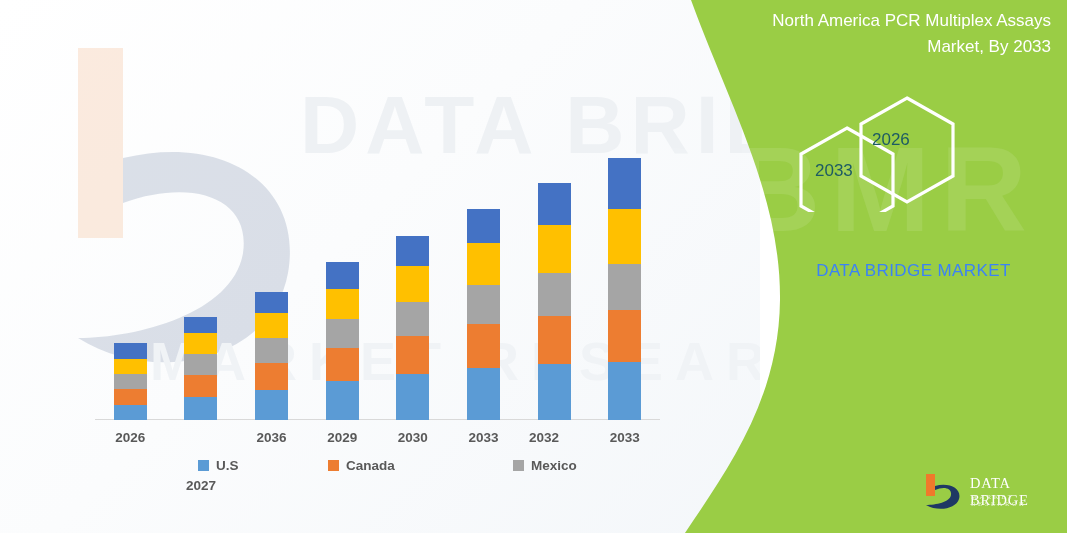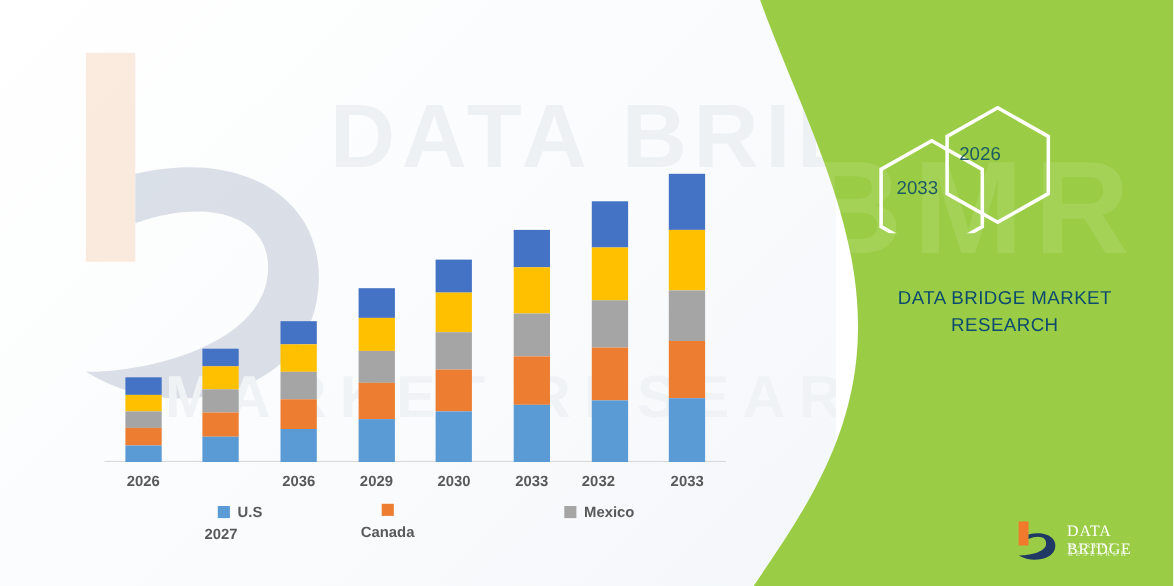--- a/index.html
+++ b/index.html
@@ -166,21 +166,21 @@
   .hex-2026 { left: 205px; top: 130px; }
   .hex-2033 { left: 148px; top: 161px; }
 
   .brand-lines {
     position: absolute;
     left: 760px; top: 258px;
     width: 307px;
     text-align: center;
     font-size: 17px;
     line-height: 25px;
-    color: #0c4a6e;
+    color: #3b82f6;
     letter-spacing: .4px;
   }
 
   .logo-block {
     position: absolute;
     left: 918px; top: 472px;
     width: 140px; height: 42px;
   }
   .logo-name {
     position: absolute;
@@ -295,53 +295,53 @@
         <div class="xlabel" style="left: 358.438px;">2033</div>
         <div class="xlabel" style="left: 419px;">2032</div>
         <div class="xlabel" style="left: 499.688px;">2033</div>
       </div>
 
     <div class="legend" id="legend">
         <div class="legend-item" style="left: 103px;">
           <span class="swatch" style="background: rgb(91, 155, 213);"></span>
           <span>U.S</span>
         </div>
-        <div class="legend-item" style="left: 233px; flex-direction: column;">
+        <div class="legend-item" style="left: 233px;">
           <span class="swatch" style="background: rgb(237, 125, 49);"></span>
           <span>Canada</span>
         </div>
         <div class="legend-item" style="left: 418px;">
           <span class="swatch" style="background: rgb(165, 165, 165);"></span>
           <span>Mexico</span>
         </div>
       </div>
 
     <div class="footer">
     </div>
   </div>
 
   <div class="right-pane">
     <svg class="green-shape" viewBox="0 0 400 533" preserveAspectRatio="none">
       <path d="M24 0 L400 0 L400 533 L18 533 C60 470, 112 400, 113 300 C114 196, 62 104, 24 0 Z" fill="#9ACD45"></path>
     </svg>
 
     <div class="panel-wm">DBMR</div>
 
+    <div class="panel-title">North America PCR Multiplex Assays Market, By 2033</div>
 
     <svg class="hexwrap" viewBox="0 0 260 120">
       <polygon points="120,6 166,32 166,84 120,110 74,84 74,32" fill="none" stroke="#ffffff" stroke-width="3.2"></polygon>
       <polygon points="60,36 106,62 106,114 60,140 14,114 14,62" fill="none" stroke="#ffffff" stroke-width="3.2"></polygon>
     </svg>
     <div class="hex-label hex-2026">2026</div>
     <div class="hex-label hex-2033">2033</div>
   </div>
 
   <div class="brand-lines">
     <div>DATA BRIDGE MARKET</div>
-    <div>RESEARCH</div>
   </div>
 
   <div class="logo-block">
     <svg width="46" height="40" viewBox="0 0 46 40">
       <path d="M8 2 L17 2 L17 24 L8 24 Z" fill="#F0792B"></path>
       <path d="M17 14 C32 10, 44 17, 41 27 C38 37, 20 40, 8 33 C18 33, 32 30, 33 23 C34 16, 26 14, 17 18 Z" fill="#1F3864"></path>
     </svg>
     <div class="logo-name">DATA BRIDGE</div>
     <div class="logo-sub">MARKET  RESEARCH</div>
   </div>

